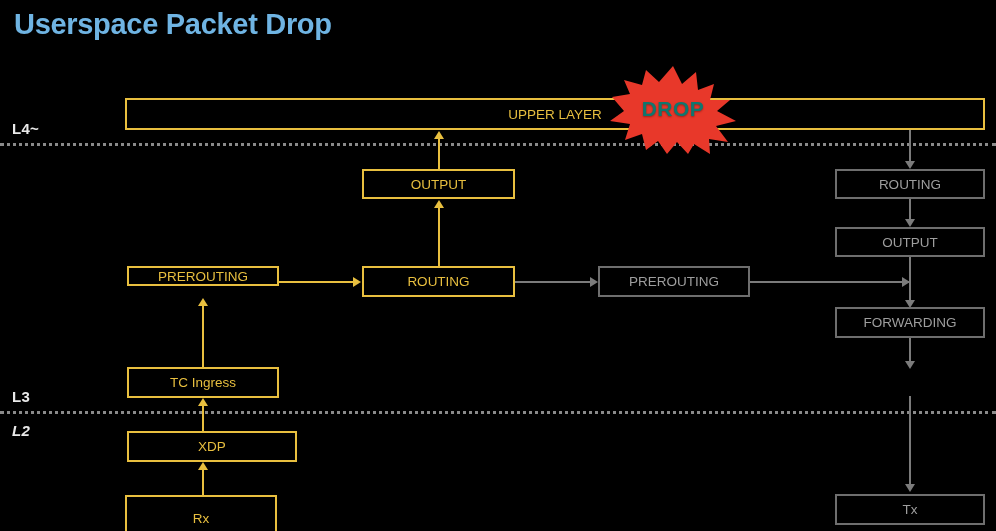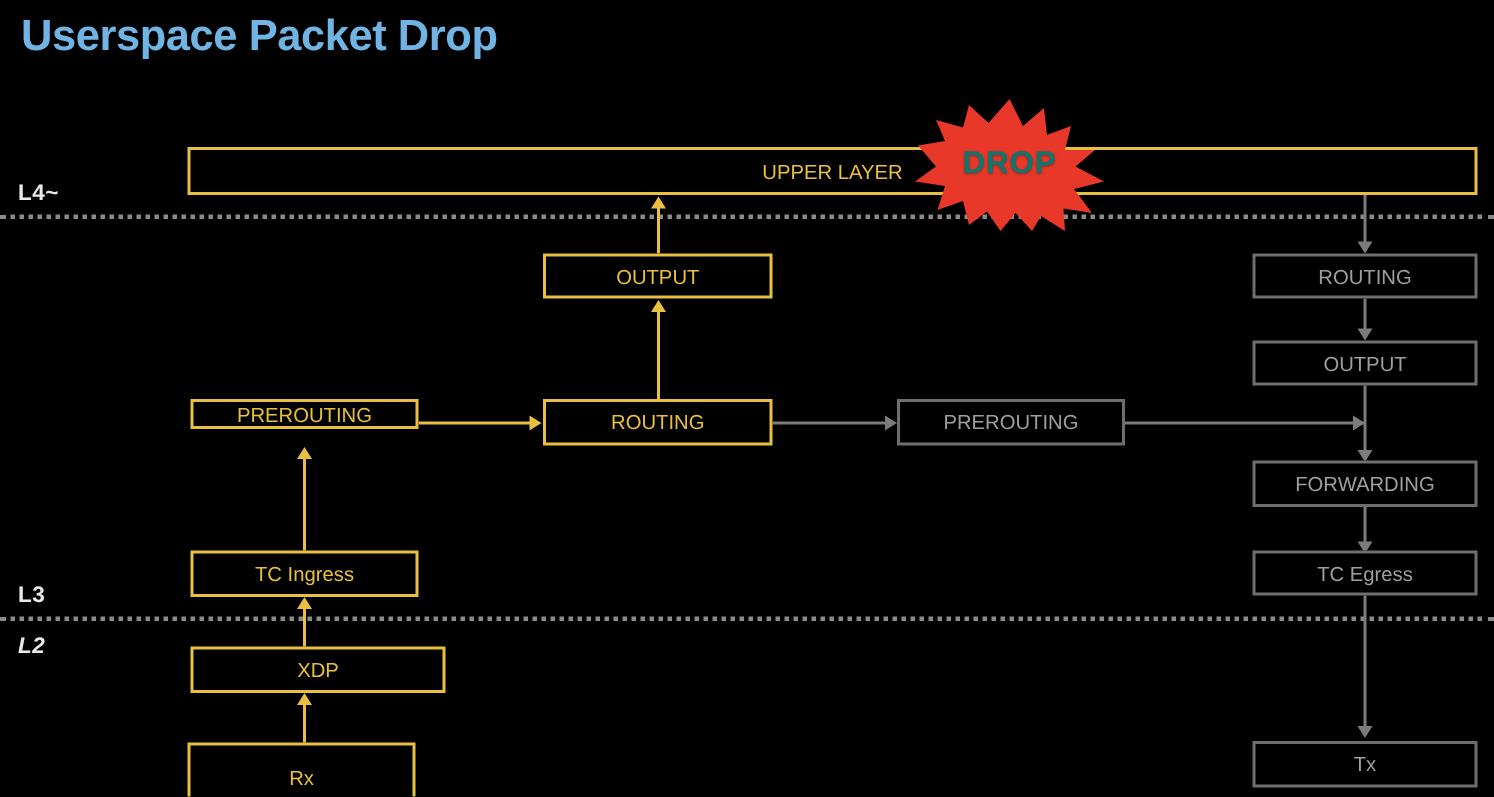--- a/index.html
+++ b/index.html
@@ -135,23 +135,20 @@
   </div>
 
   <div class="node dim" style="left:835px;top:227px;width:150px;height:30px;">
     <span>OUTPUT</span>
   </div>
 
   <div class="node dim" style="left:835px;top:307px;width:150px;height:31px;">
     <span>FORWARDING</span>
   </div>
 
-  <div class="node dim" style="left:835px;top:367px;width:150px;height:30px;">
-    <span>TC Egress</span>
-  </div>
 
   <div class="node dim" style="left:835px;top:494px;width:150px;height:31px;">
     <span>Tx</span>
   </div>
 
   <div class="burst">
     <svg viewBox="0 0 130 90" xmlns="http://www.w3.org/2000/svg">
       <polygon points="65,2 74,20 88,8 90,26 106,20 102,36 122,36 109,47 128,57 108,62 120,78 101,75 102,90 86,80 80,90 69,78 59,90 50,77 38,86 34,70 17,76 22,60 2,57 16,47 4,33 22,30 16,16 34,21 38,6 51,18" fill="#e8382a"></polygon>
     </svg>
     <div class="burst-text">DROP</div>

